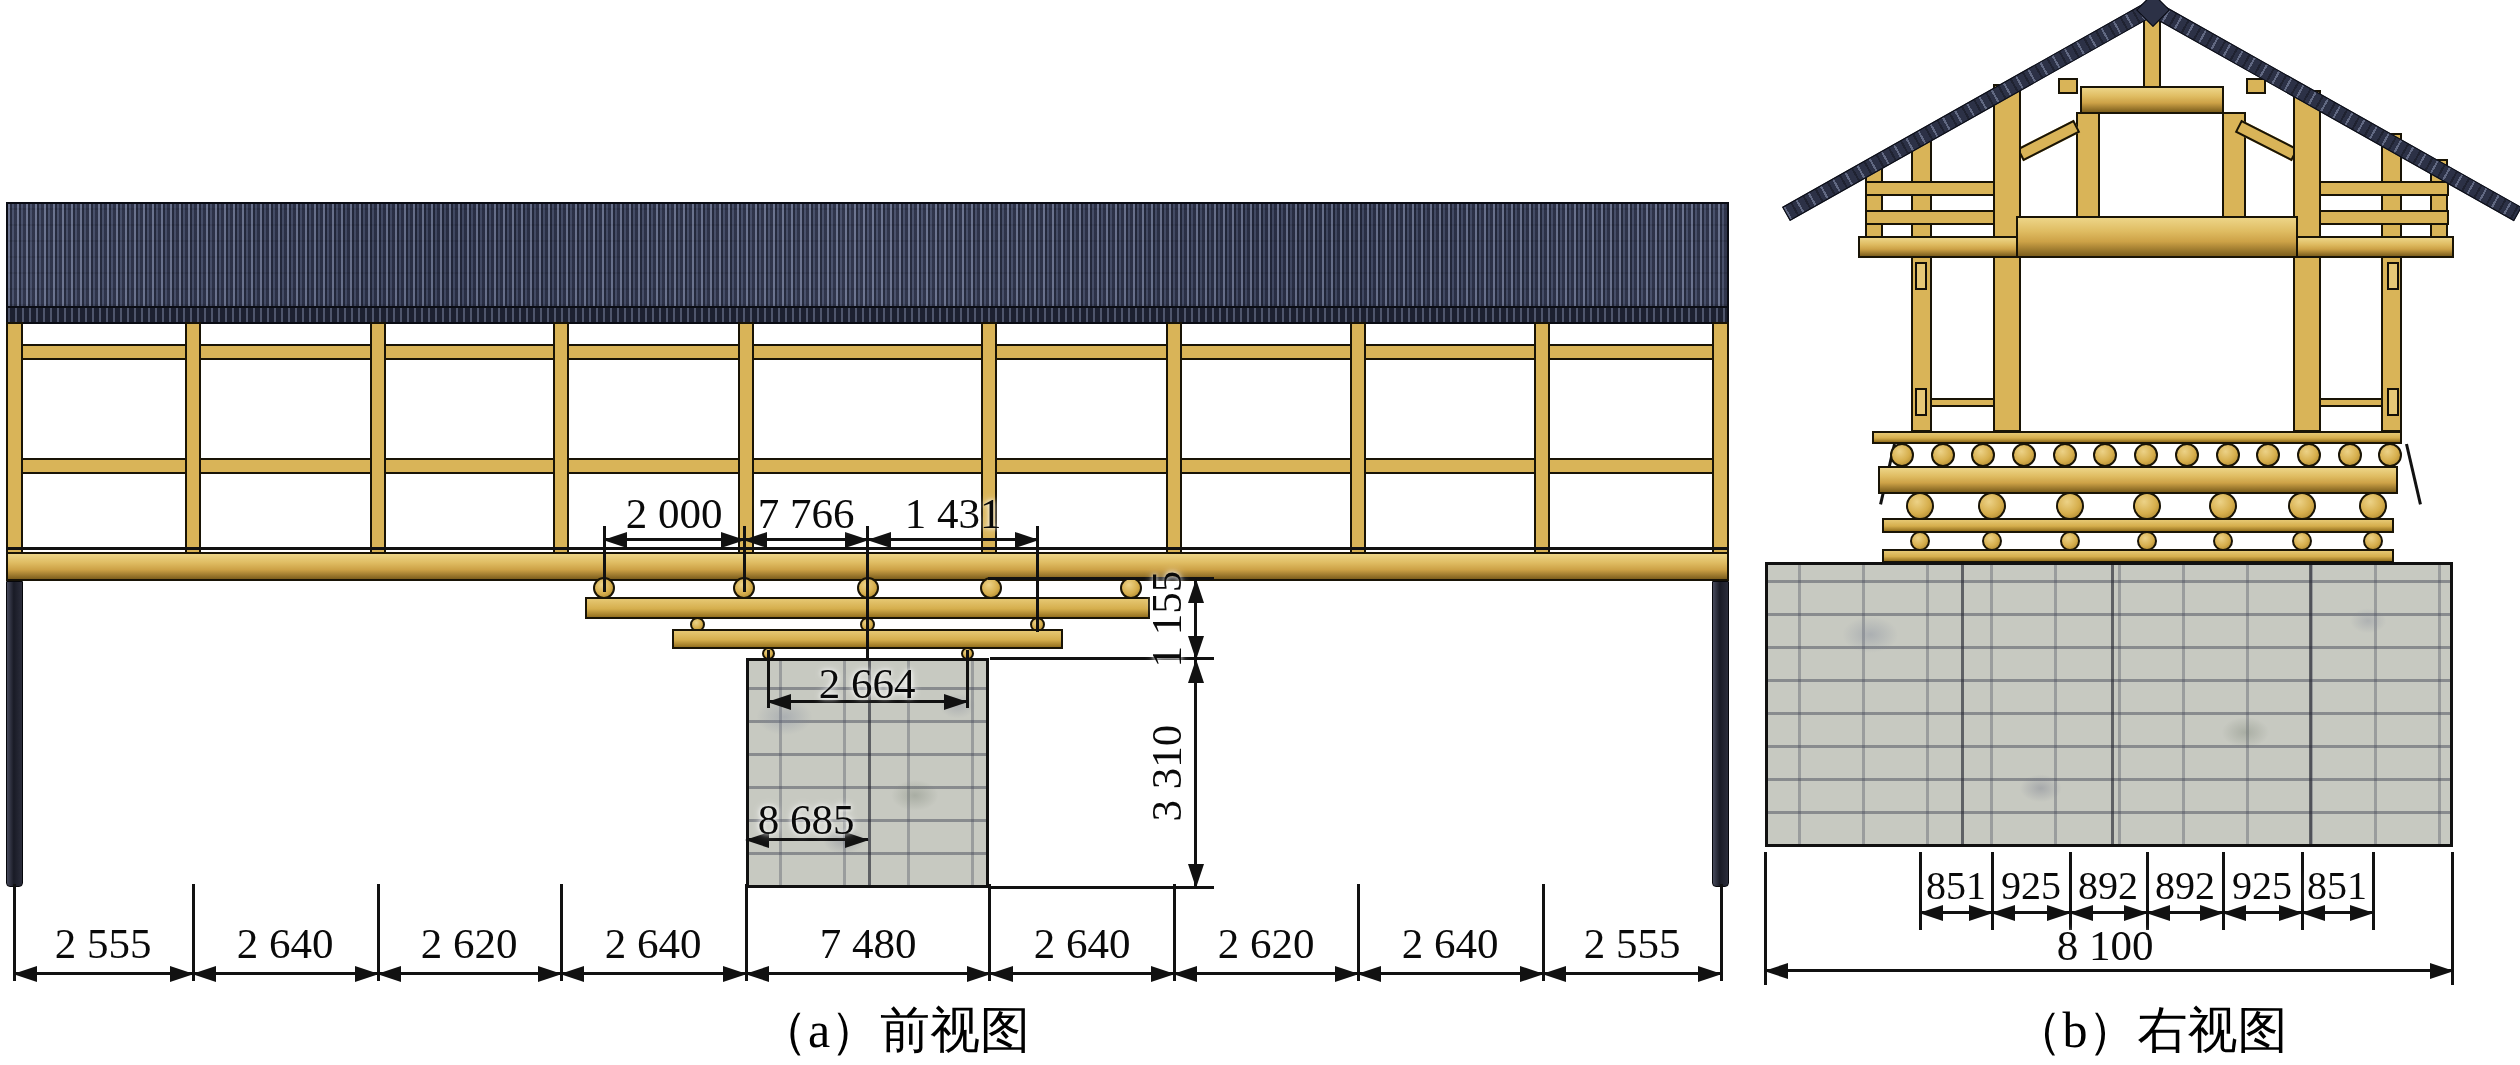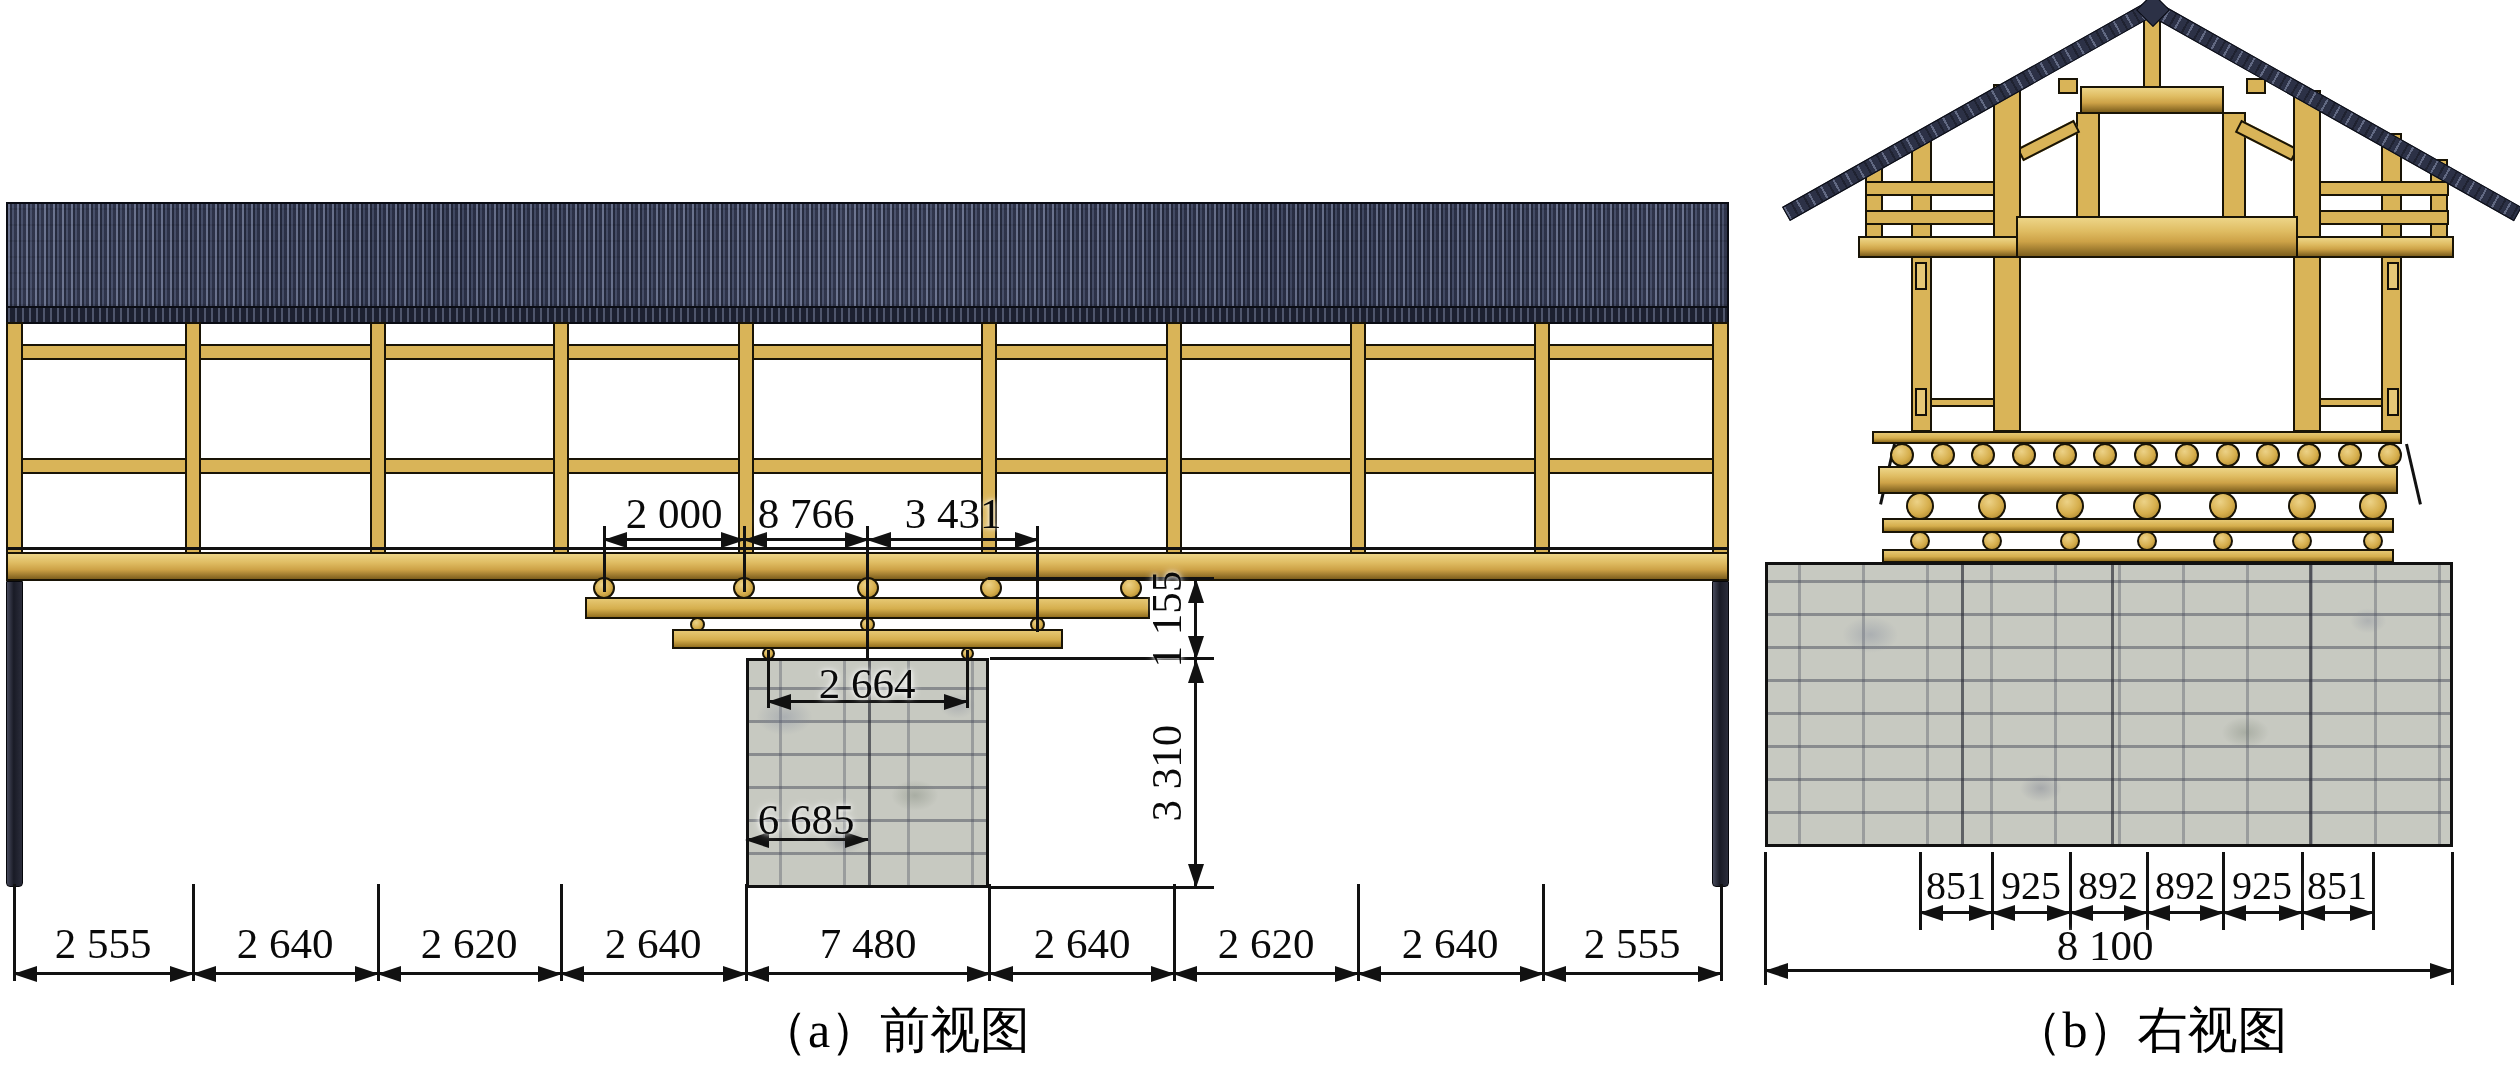--- a/index.html
+++ b/index.html
@@ -109,29 +109,29 @@
     </div>
 
     <div class="tick" style="left:603px;top:526px;height:66px;"></div>
     <div class="tick" style="left:743px;top:526px;height:66px;"></div>
     <div class="tick" style="left:866px;top:526px;height:132px;"></div>
     <div class="tick" style="left:1036px;top:526px;height:106px;"></div>
     <div class="dimseg" style="left:604px;top:538px;width:140px;"></div>
     <div class="dimseg" style="left:744px;top:538px;width:124px;"></div>
     <div class="dimseg" style="left:868px;top:538px;width:170px;"></div>
     <div class="dlab" style="left:674px;top:492px;">2 000</div>
-    <div class="dlab" style="left:806px;top:492px;">8 766</div>
-    <div class="dlab" style="left:953px;top:492px;">3 431</div>
+    <div class="dlab" style="left:806px;top:492px;">7 766</div>
+    <div class="dlab" style="left:953px;top:492px;">1 431</div>
 
     <div class="tick" style="left:767px;top:650px;height:58px;"></div>
     <div class="tick" style="left:966px;top:650px;height:58px;"></div>
     <div class="dimseg" style="left:768px;top:700px;width:199px;"></div>
     <div class="dlab" style="left:867px;top:662px;">2 664</div>
     <div class="dimseg" style="left:746px;top:838px;width:122px;"></div>
-    <div class="dlab" style="left:806px;top:798px;">6 685</div>
+    <div class="dlab" style="left:806px;top:798px;">8 685</div>
 
     <div class="hline" style="left:988px;top:577px;width:226px;"></div>
     <div class="hline" style="left:990px;top:657px;width:224px;"></div>
     <div class="hline" style="left:990px;top:886px;width:224px;"></div>
     <div class="vseg" style="left:1194px;top:580px;height:79px;"></div>
     <div class="vseg" style="left:1194px;top:660px;height:227px;"></div>
     <div class="dlab v" style="left:1166px;top:619px;">1 155</div>
     <div class="dlab v" style="left:1166px;top:773px;">3 310</div>
 
     <div class="tick" style="left:13px;top:884px;height:97px;"></div>

